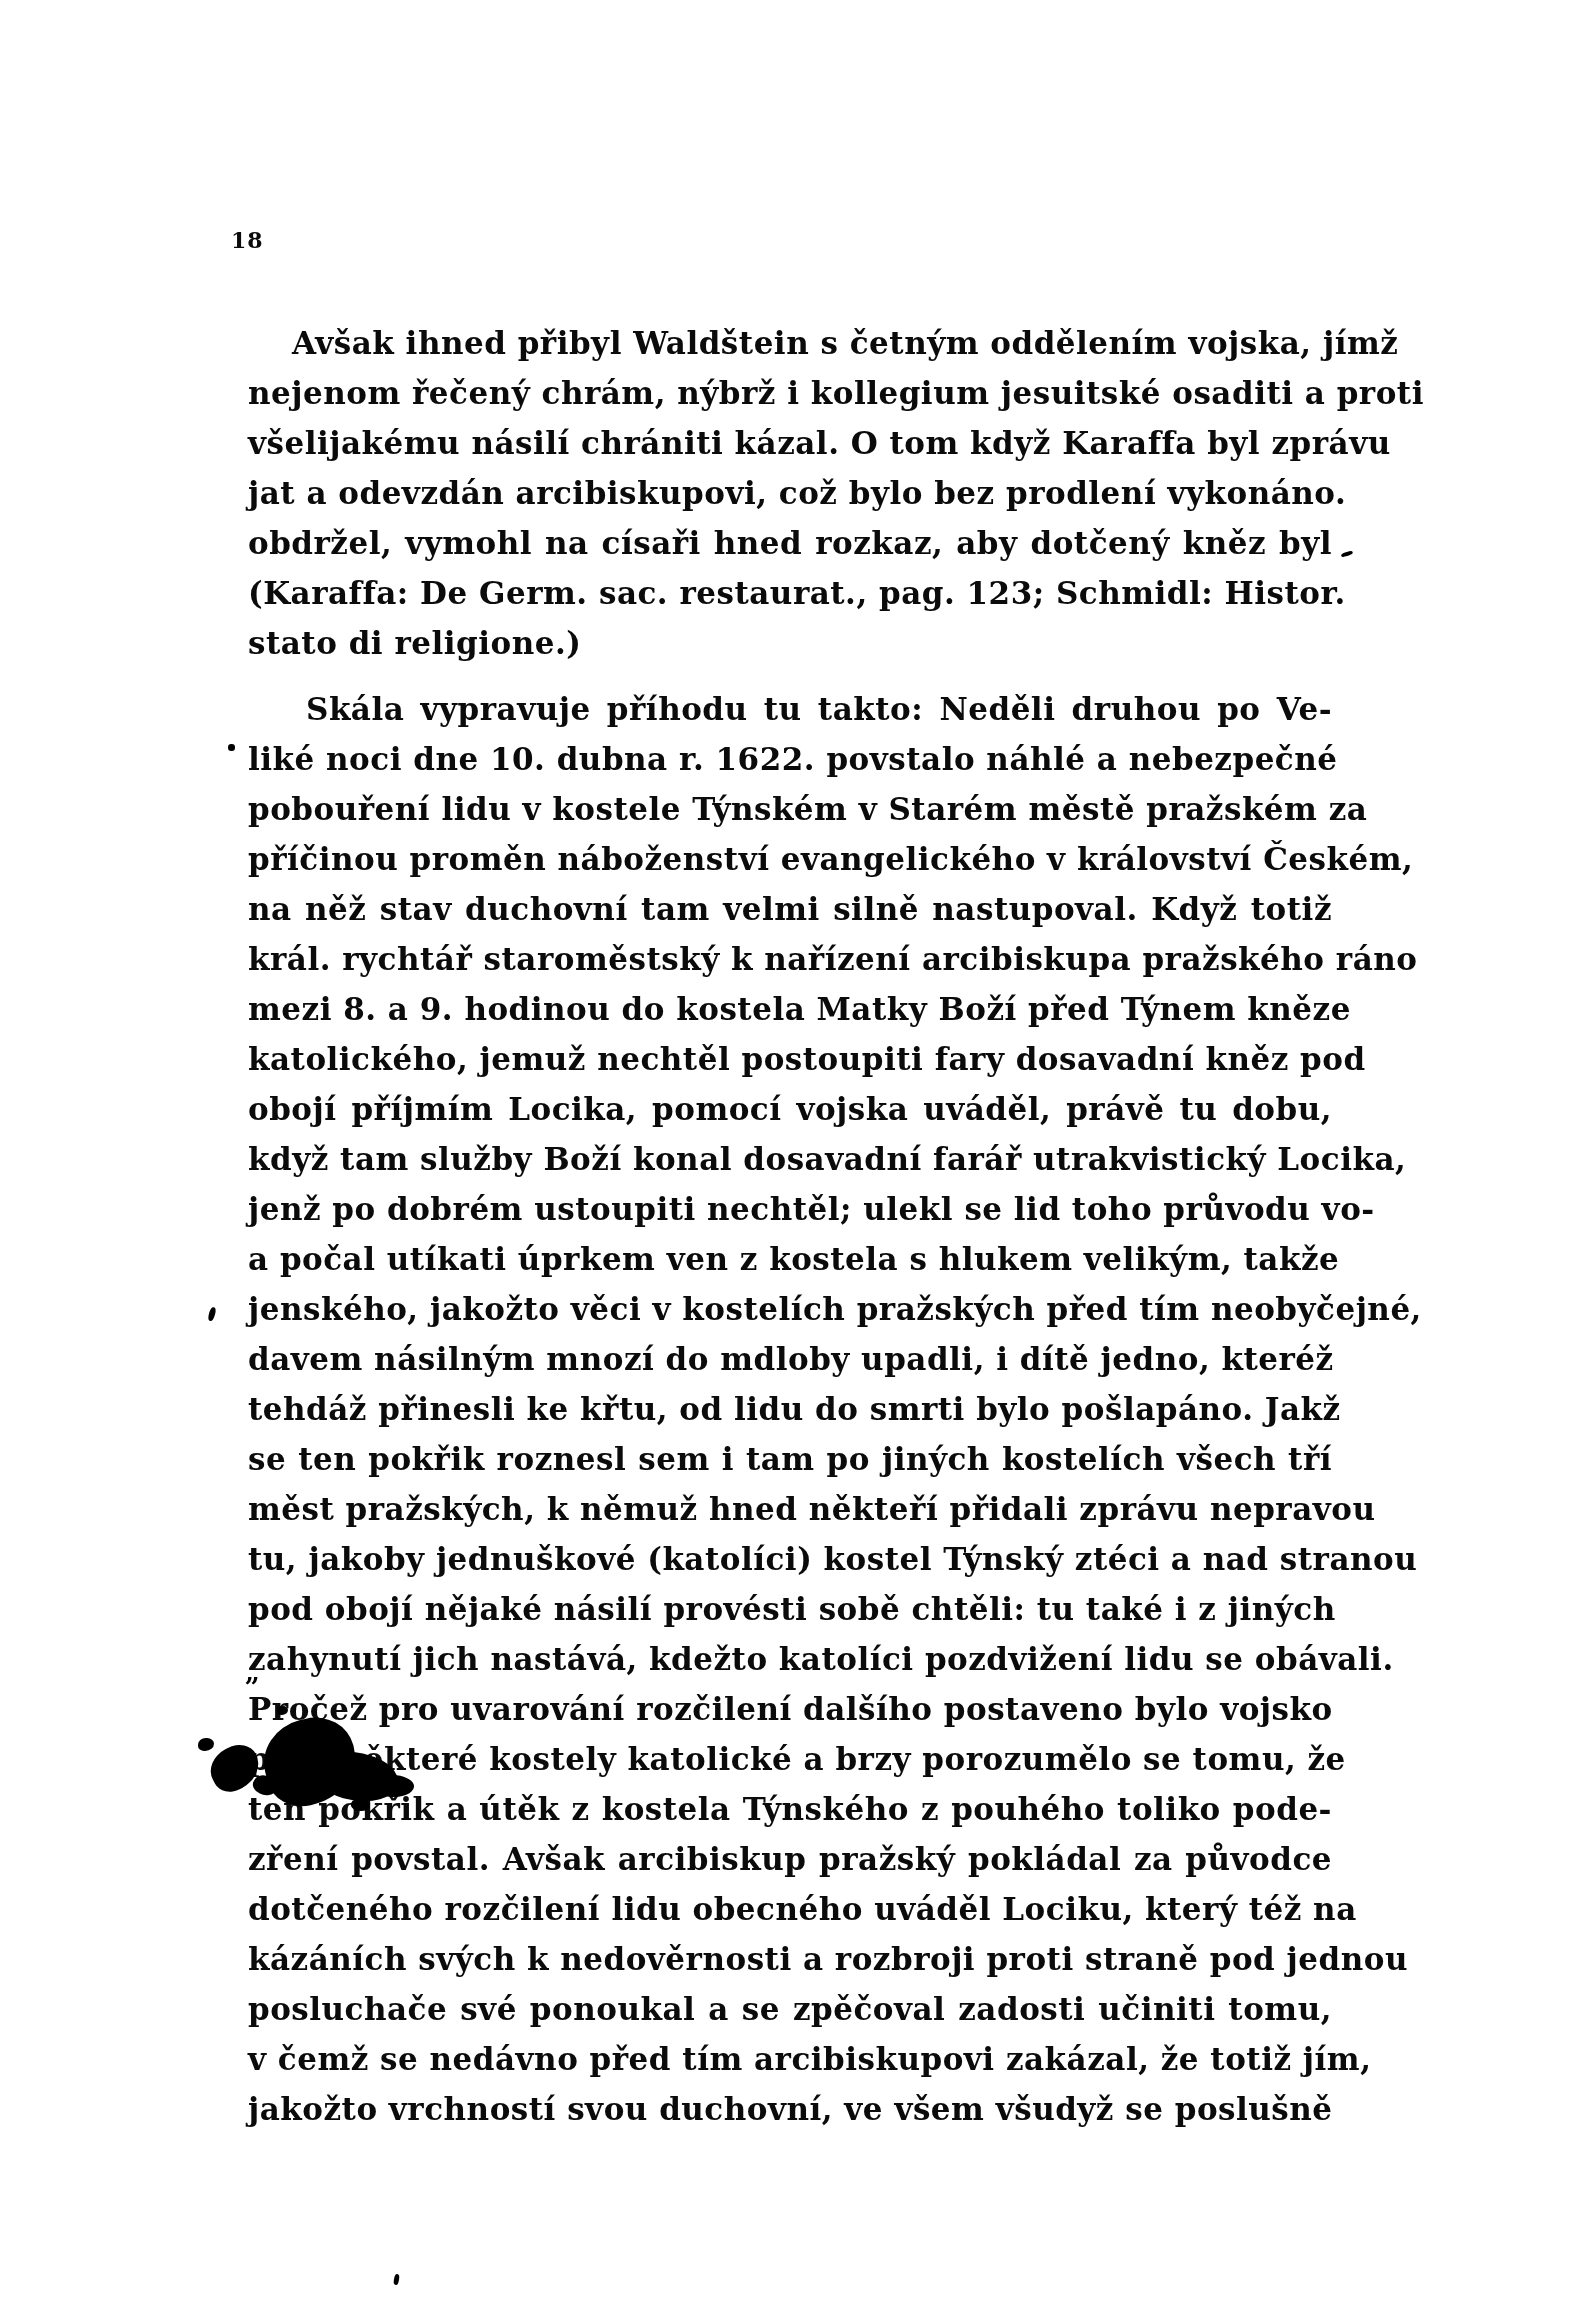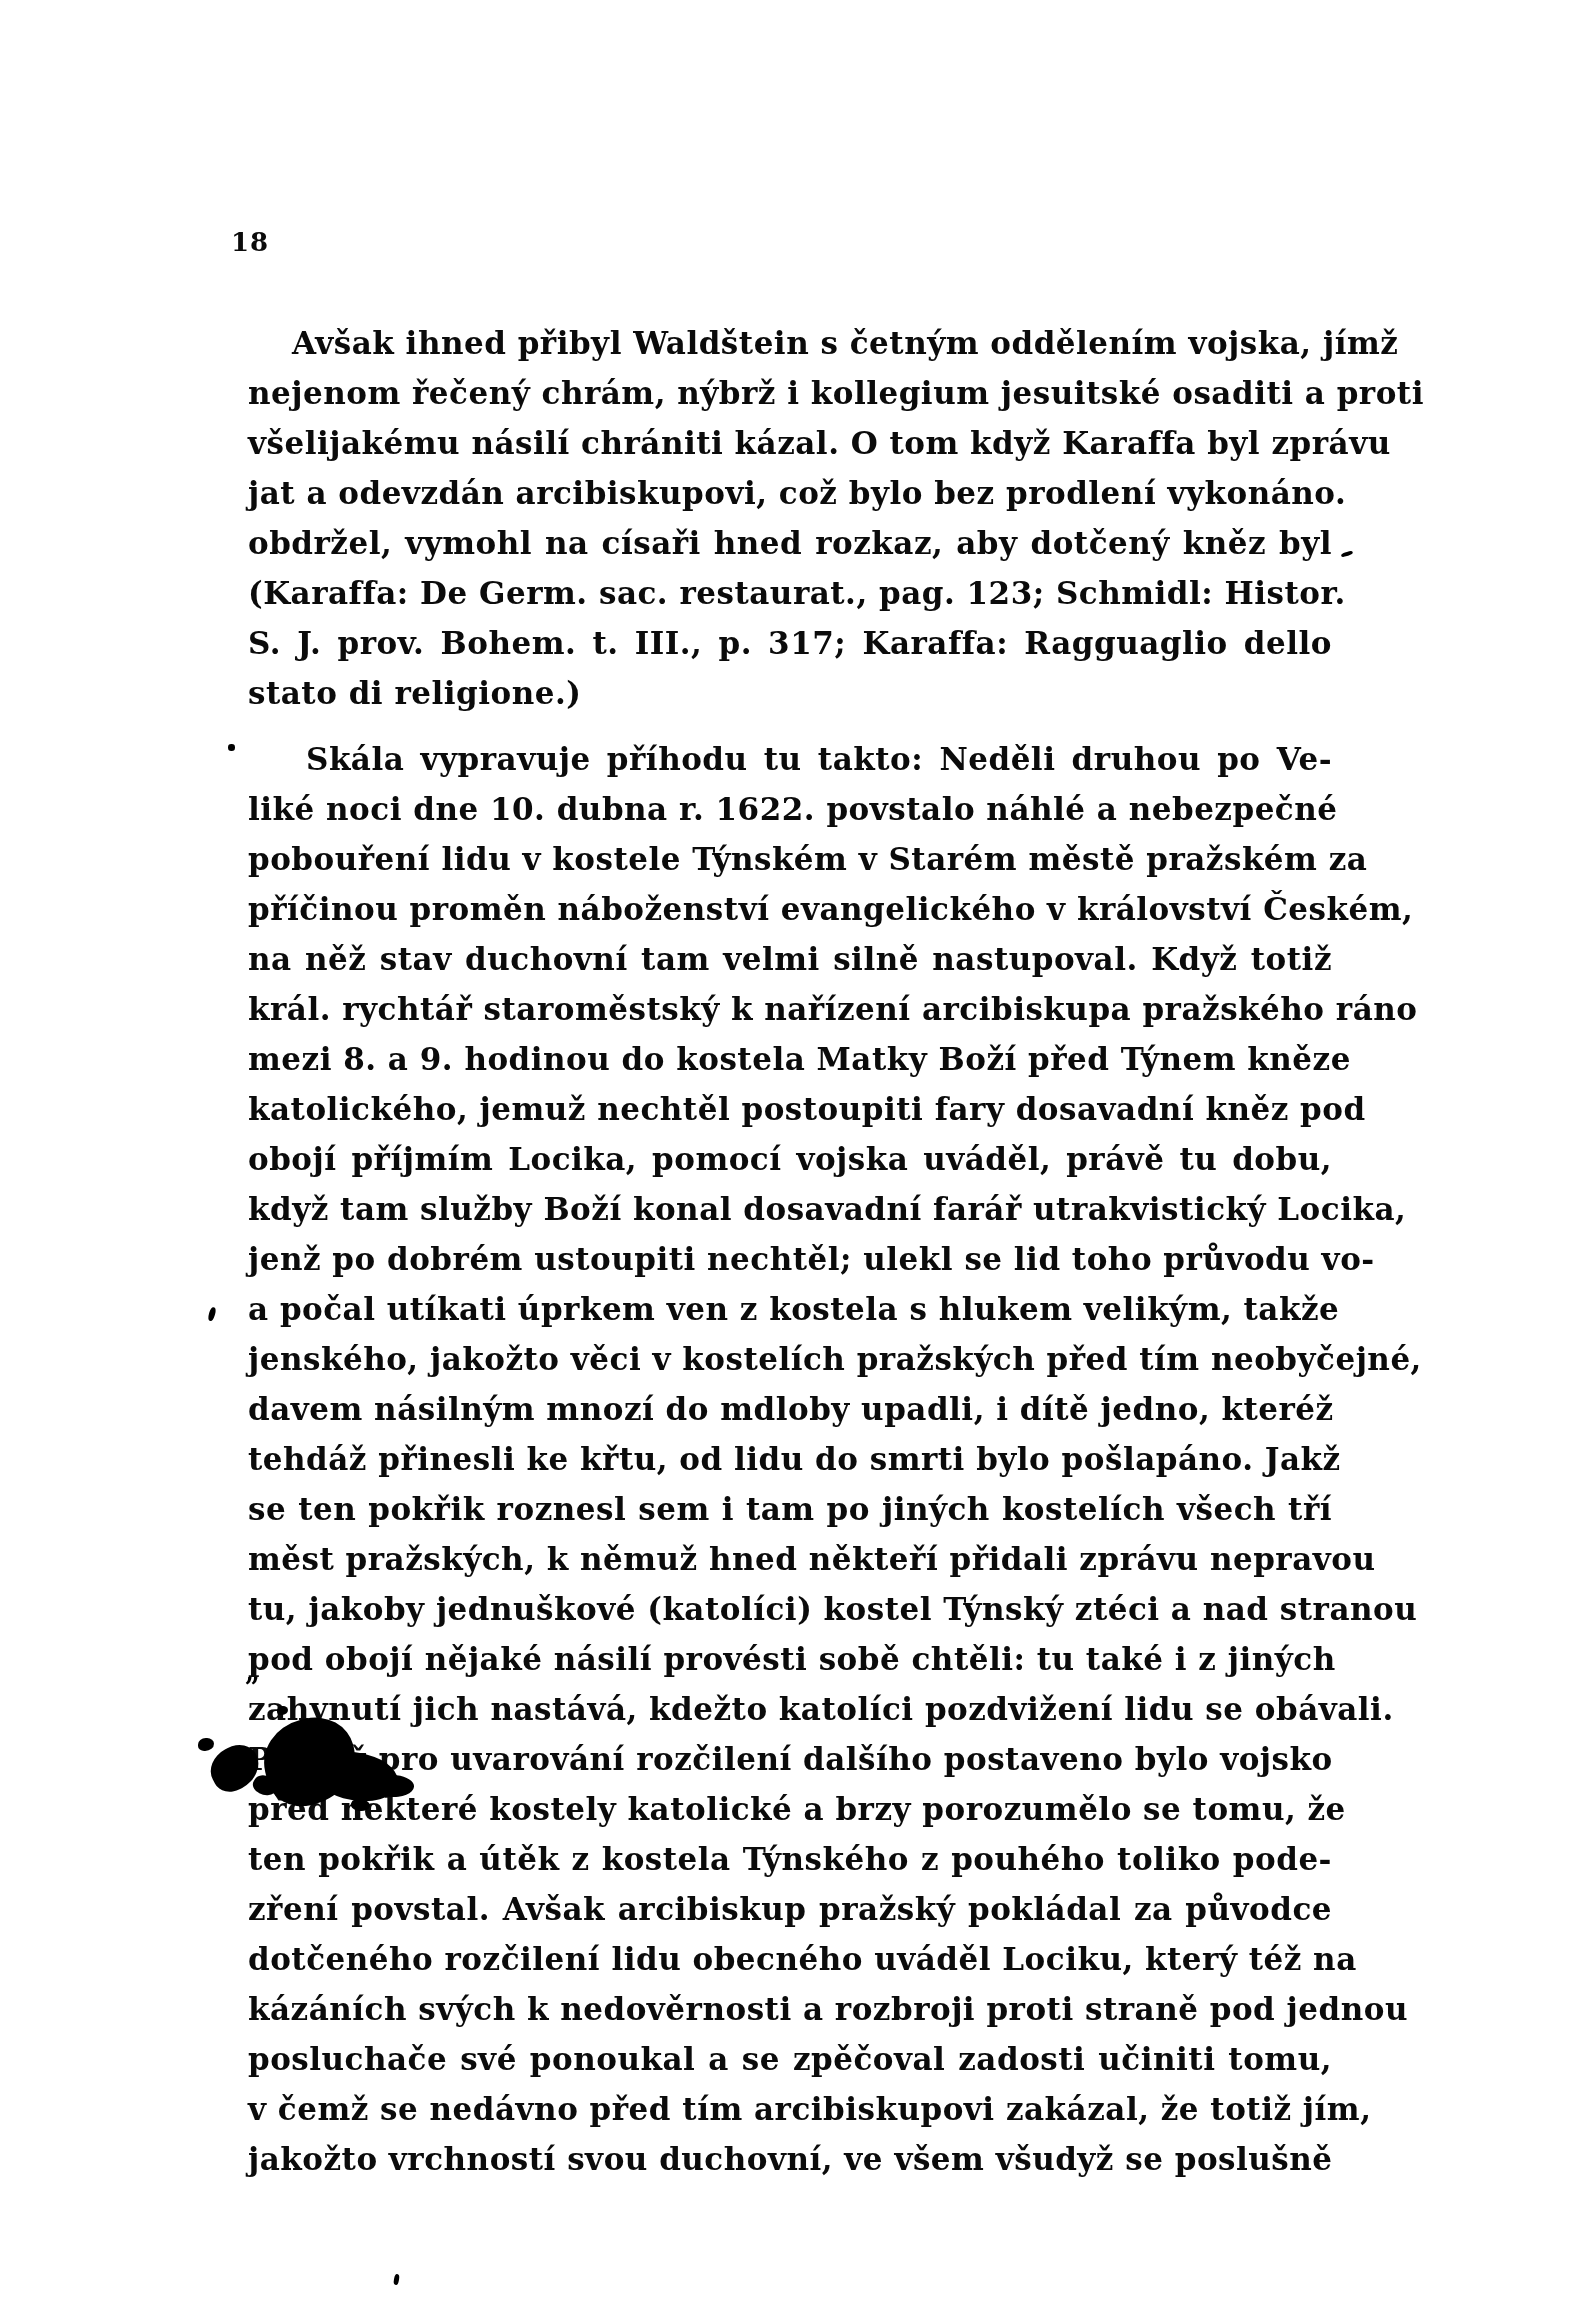--- a/index.html
+++ b/index.html
@@ -7,21 +7,21 @@
     position:relative;
     width:1592px;height:2526px;
     background:#ffffff;
     color:#0b0b0b;
     font-family:"DejaVu Serif","Liberation Serif",serif;
     overflow:hidden;
   }
   .page-number{
     position:absolute;
     left:231px;top:227px;
-    font-size:26px;font-weight:700;
+    font-size:22px;font-weight:700;
     letter-spacing:0.9px;
   }
   .text-block{
     position:absolute;
     left:248px;top:318px;
     width:1084px;
   }
   .line{
     height:50px;
     line-height:50px;
@@ -49,21 +49,20 @@
   <div class="page-number">18</div>
 
   <div class="text-block">
       <div>
         <div class="line" style="padding-left: 44px;">Avšak ihned přibyl Waldštein s četným oddělením vojska, jímž</div>
         <div class="line">nejenom řečený chrám, nýbrž i kollegium jesuitské osaditi a proti</div>
         <div class="line">všelijakému násilí chrániti kázal. O tom když Karaffa byl zprávu</div>
         <div class="line">jat a odevzdán arcibiskupovi, což bylo bez prodlení vykonáno.</div>
         <div class="line">obdržel, vymohl na císaři hned rozkaz, aby dotčený kněz byl</div>
         <div class="line">(Karaffa: De Germ. sac. restaurat., pag. 123; Schmidl: Histor.</div>
-        <div class="line">S. J. prov. Bohem. t. III., p. 317; Karaffa: Ragguaglio dello</div>
         <div class="line no-justify">stato di religione.)</div>
       </div>
       <div>
         <div class="line" style="padding-left: 58px; margin-top: 16px;">Skála vypravuje příhodu tu takto: Neděli druhou po Ve-</div>
         <div class="line">liké noci dne 10. dubna r. 1622. povstalo náhlé a nebezpečné</div>
         <div class="line">pobouření lidu v kostele Týnském v Starém městě pražském za</div>
         <div class="line">příčinou proměn náboženství evangelického v království Českém,</div>
         <div class="line">na něž stav duchovní tam velmi silně nastupoval. Když totiž</div>
         <div class="line">král. rychtář staroměstský k nařízení arcibiskupa pražského ráno</div>
         <div class="line">mezi 8. a 9. hodinou do kostela Matky Boží před Týnem kněze</div>

